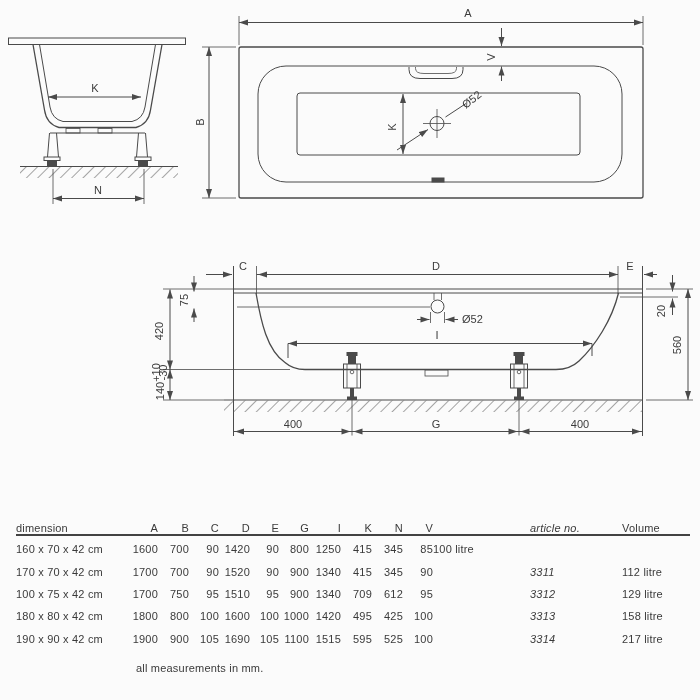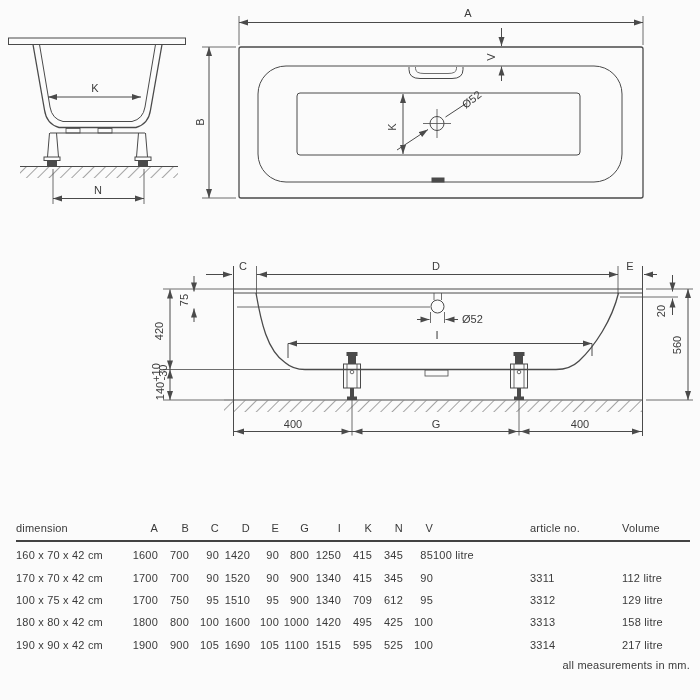--- a/index.html
+++ b/index.html
@@ -4,26 +4,26 @@
 <style>
   html,body{margin:0;padding:0;}
   body{
     width:700px;height:700px;position:relative;background:#fbfbfb;
     font-family:"Liberation Sans",sans-serif;color:#3b3b3b;overflow:hidden;
   }
   svg{position:absolute;left:0;top:0;}
   svg text{font-family:"Liberation Sans",sans-serif;fill:#3c3c3c;stroke:none;font-size:11px;}
   .spec-table{position:absolute;left:16px;top:514px;width:674px;font-size:11px;color:#3a3a3a;letter-spacing:.2px;}
   .row{display:grid;grid-template-columns:116px 26px 31px 30px 31px 29px 30px 32px 31px 31px 30px 189px 68px;}
-  .row.head{padding-top:8px;padding-bottom:6px;border-bottom:2px solid #424242;margin-bottom:2px;}
+  .row.head{padding-top:8px;border-bottom:2px solid #424242;margin-bottom:2px;}
   .row.data{height:22.4px;align-items:center;}
   .cell{white-space:nowrap;}
   .num{text-align:right;}
-  .art{padding-left:97px;text-align:left;}
-  .note{margin-top:3px;padding-left:120px;text-align:right;}
+  .art{padding-left:97px;text-align:left;font-style:italic;}
+  .note{margin-top:12px;padding-left:120px;}
 </style>
 </head>
 <body>
 
 <svg width="700" height="505" viewBox="0 0 700 505">
   <defs>
     <marker id="ah" markerWidth="11" markerHeight="8" refX="9.5" refY="3.5" orient="auto-start-reverse" markerUnits="userSpaceOnUse">
       <path d="M0.5,0.5 L9.5,3.5 L0.5,6.5 Z" fill="#4a4a4a"></path>
     </marker>
     <pattern id="hatch" width="8" height="8" patternUnits="userSpaceOnUse" patternTransform="rotate(45)">

